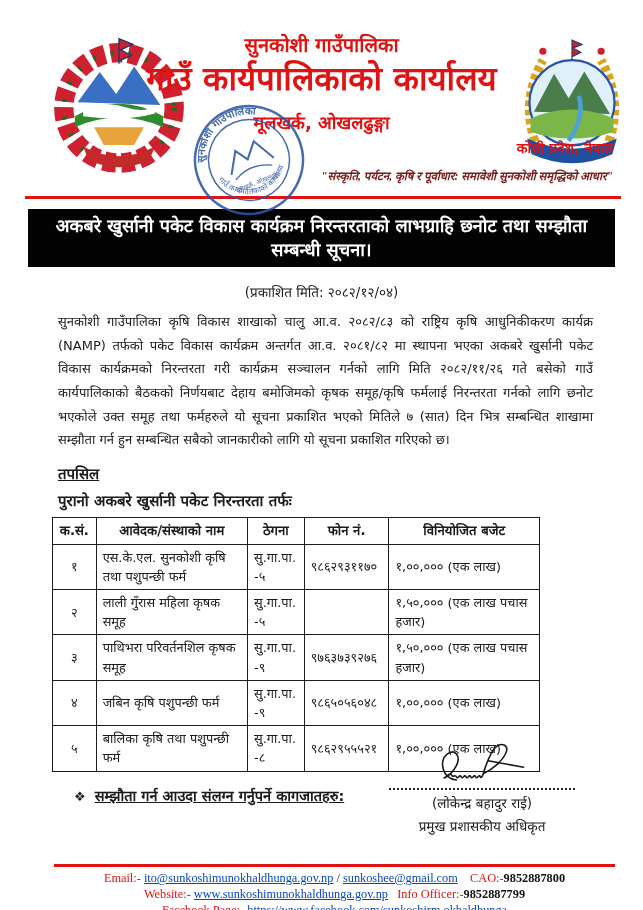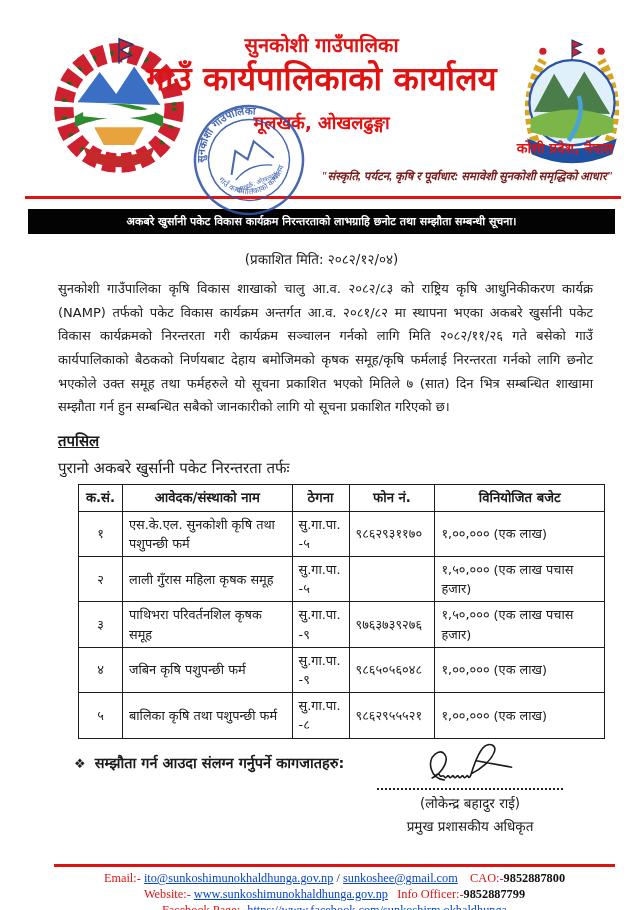--- a/index.html
+++ b/index.html
@@ -25,44 +25,44 @@
            font-style:italic; color:var(--maroon); font-family:"Liberation Serif", serif; }
   .red-rule{ position:absolute; left:25px; right:22px; top:196px; height:3px;
              background:var(--red); }
   .logo{ position:absolute; }
   .logo-left{ left:50px; top:36px; width:138px; height:152px; }
   .logo-right{ left:516px; top:36px; width:112px; height:138px; }
   .seal{ position:absolute; left:192px; top:102px; width:114px; height:116px;
          opacity:.88; z-index:3; transform:rotate(-22deg); }
   
   .title-bar{ margin:9px 28px 0 28px; background:#030303; color:#fff; text-align:center;
-              font-weight:bold; font-size:11px; padding:4px 4px 6px 4px; }
+              font-weight:bold; font-size:18px; padding:4px 4px 6px 4px; }
   .pub-date{ text-align:center; font-size:13.5px; margin-top:16px; }
   .body-text{ margin:9px 50px 0 58px; font-size:13px; line-height:1.82;
               text-align:justify; }
   .tapasil{ margin:11px 0 0 58px; font-weight:bold; font-size:15px;
             text-decoration:underline; display:inline-block; }
-  .caption{ margin:7px 0 7px 58px; font-weight:normal; font-size:15px; }
-  
-  table.benef{ border-collapse:collapse; margin-left:78px; width:527px;
+  .caption{ margin:7px 0 7px 58px; font-weight:bold; font-size:15px; }
+  
+  table.benef{ border-collapse:collapse; margin-left:52px; width:488px;
                font-size:12.8px; line-height:1.5; }
   table.benef th, table.benef td{ border:1.3px solid #1d1d1d; padding:3px 6px;
                vertical-align:middle; }
   table.benef th{ font-weight:bold; text-align:center; font-size:13.2px; }
   td.c-sn{ text-align:center; }
   td.c-budget, td.c-phone, td.c-addr, td.c-name{ text-align:left; }
   
   .docs{ margin:13px 0 0 74px; }
   .docs-head-row{ font-size:14.5px; font-weight:bold; }
   .docs-bullet{ margin-right:9px; font-size:13px; color:#222; }
-  .docs-head{ }
+  .docs-head{ text-decoration:underline; }
   .docs-list{ list-style:none; margin:9px 0 0 26px; padding:0; font-size:13.5px; }
   .docs-list li{ margin-bottom:9.5px; }
   
-  .sig-block{ position:absolute; right:66px; top:740px; width:214px; text-align:center; }
+  .sig-block{ position:absolute; right:54px; top:740px; width:214px; text-align:center; }
   .sig-svg{ width:130px; height:48px; display:block; margin:0 auto; }
   .dotline{ border-top:2.2px dotted #242424; margin:0 14px; }
   .sig-name{ font-size:13.5px; margin-top:4px; }
   .sig-title{ font-size:13.5px; margin-top:5px; }
   
   .footer{ position:absolute; left:54px; right:28px; top:864px;
            border-top:3px solid var(--red); padding-top:4px; text-align:center;
            font-size:12.3px; line-height:1.3; font-family:"Liberation Serif", serif; }
   .lbl{ color:var(--red); }
   .lnk{ color:var(--link); text-decoration:underline; cursor:pointer; }

